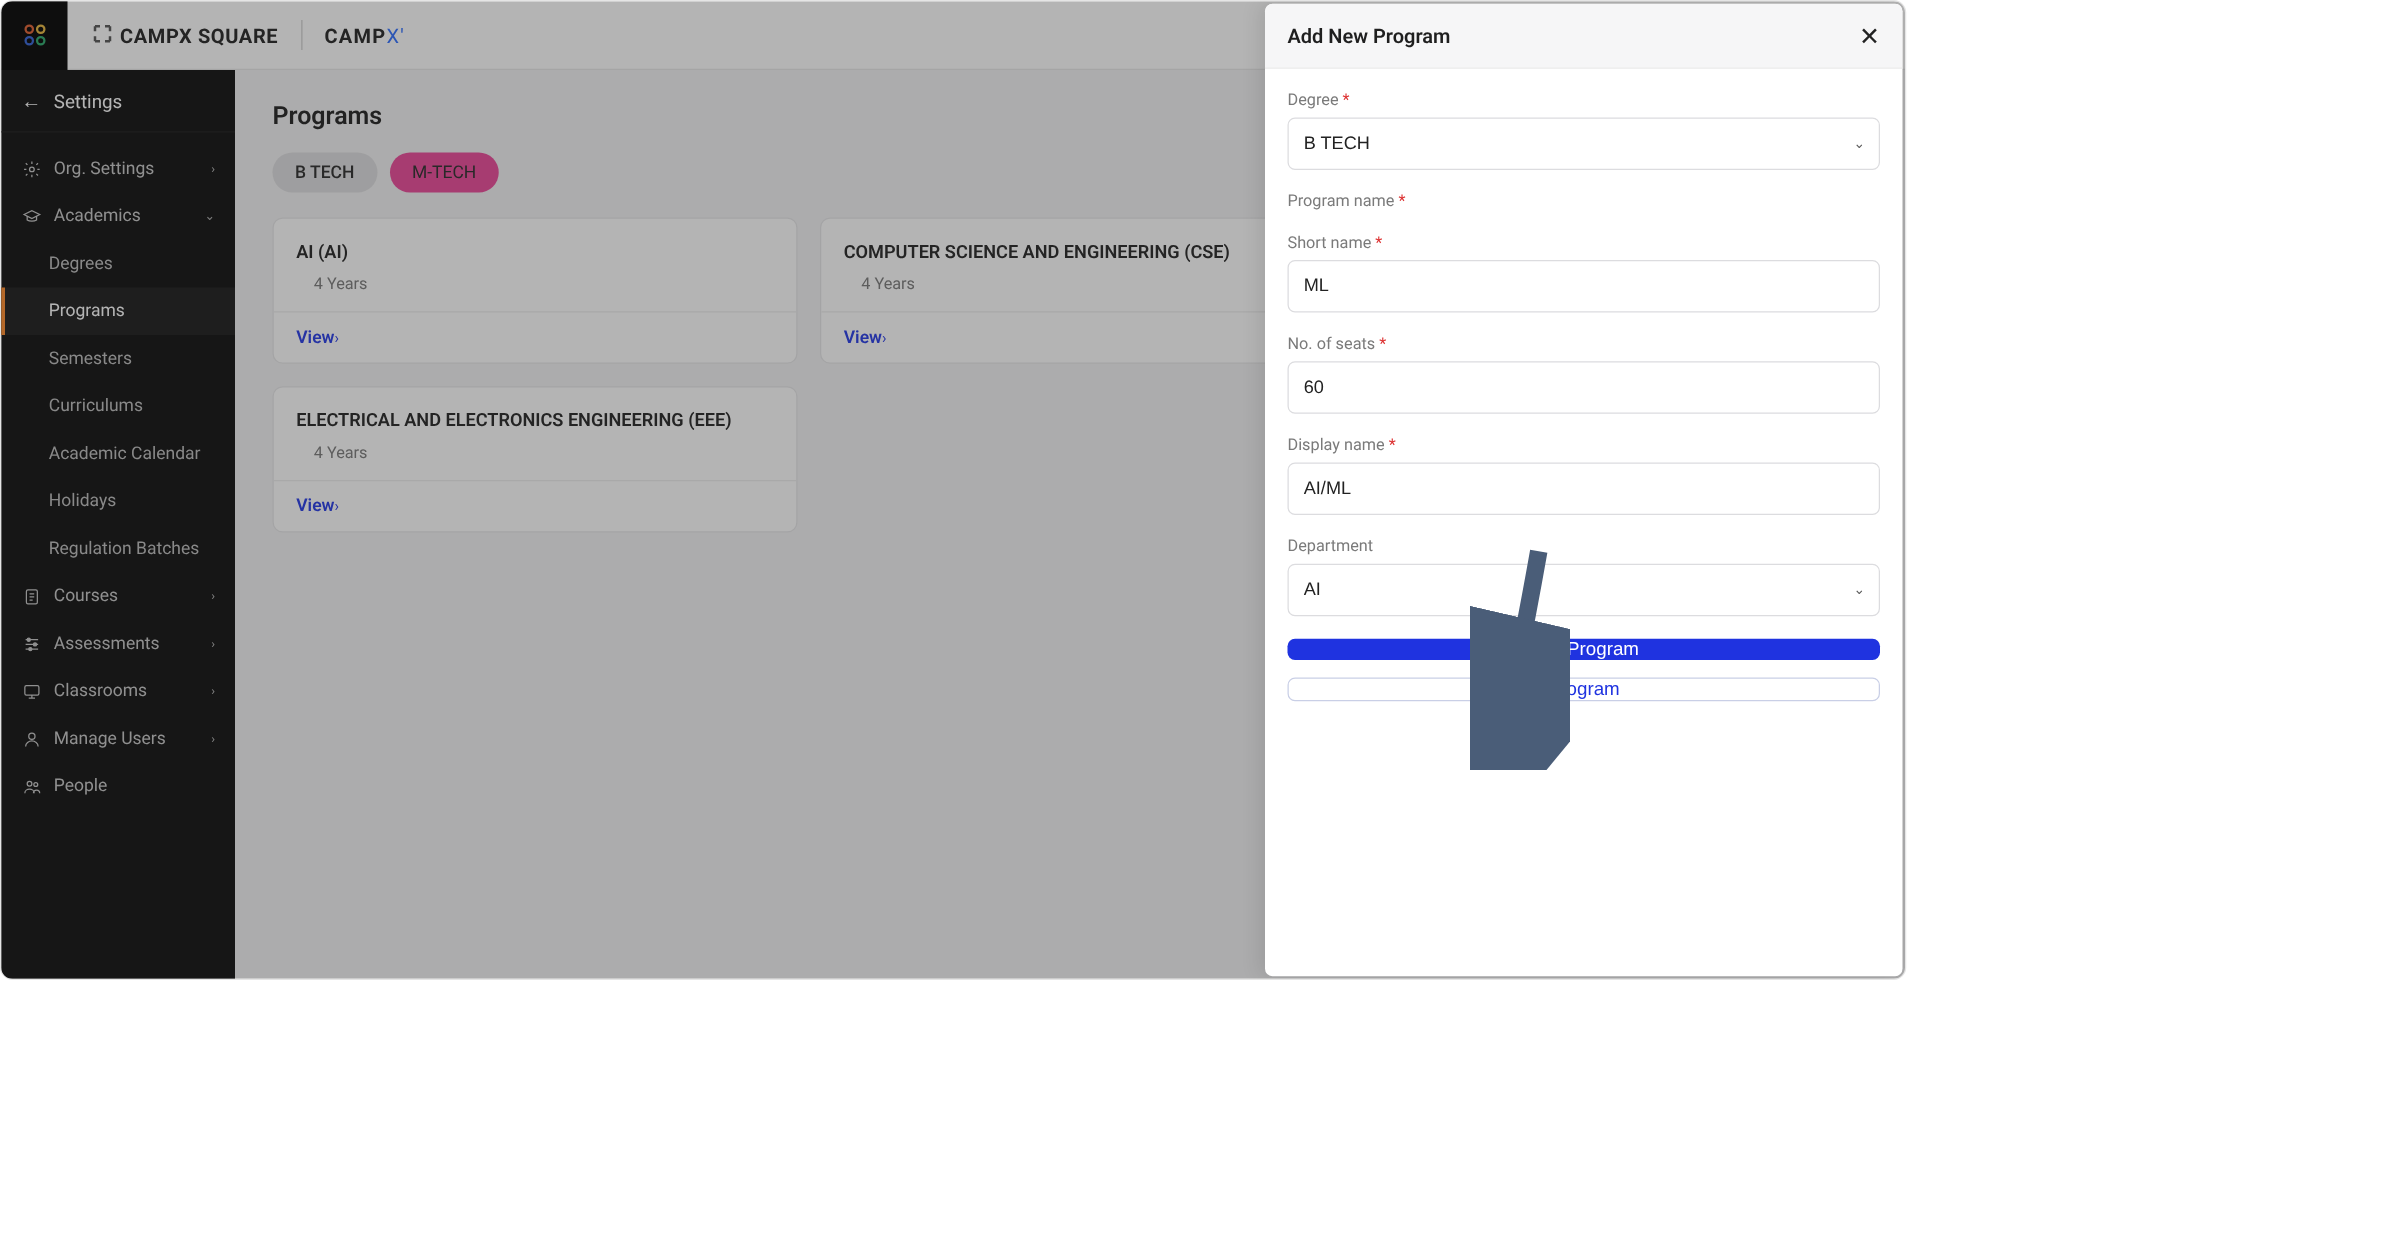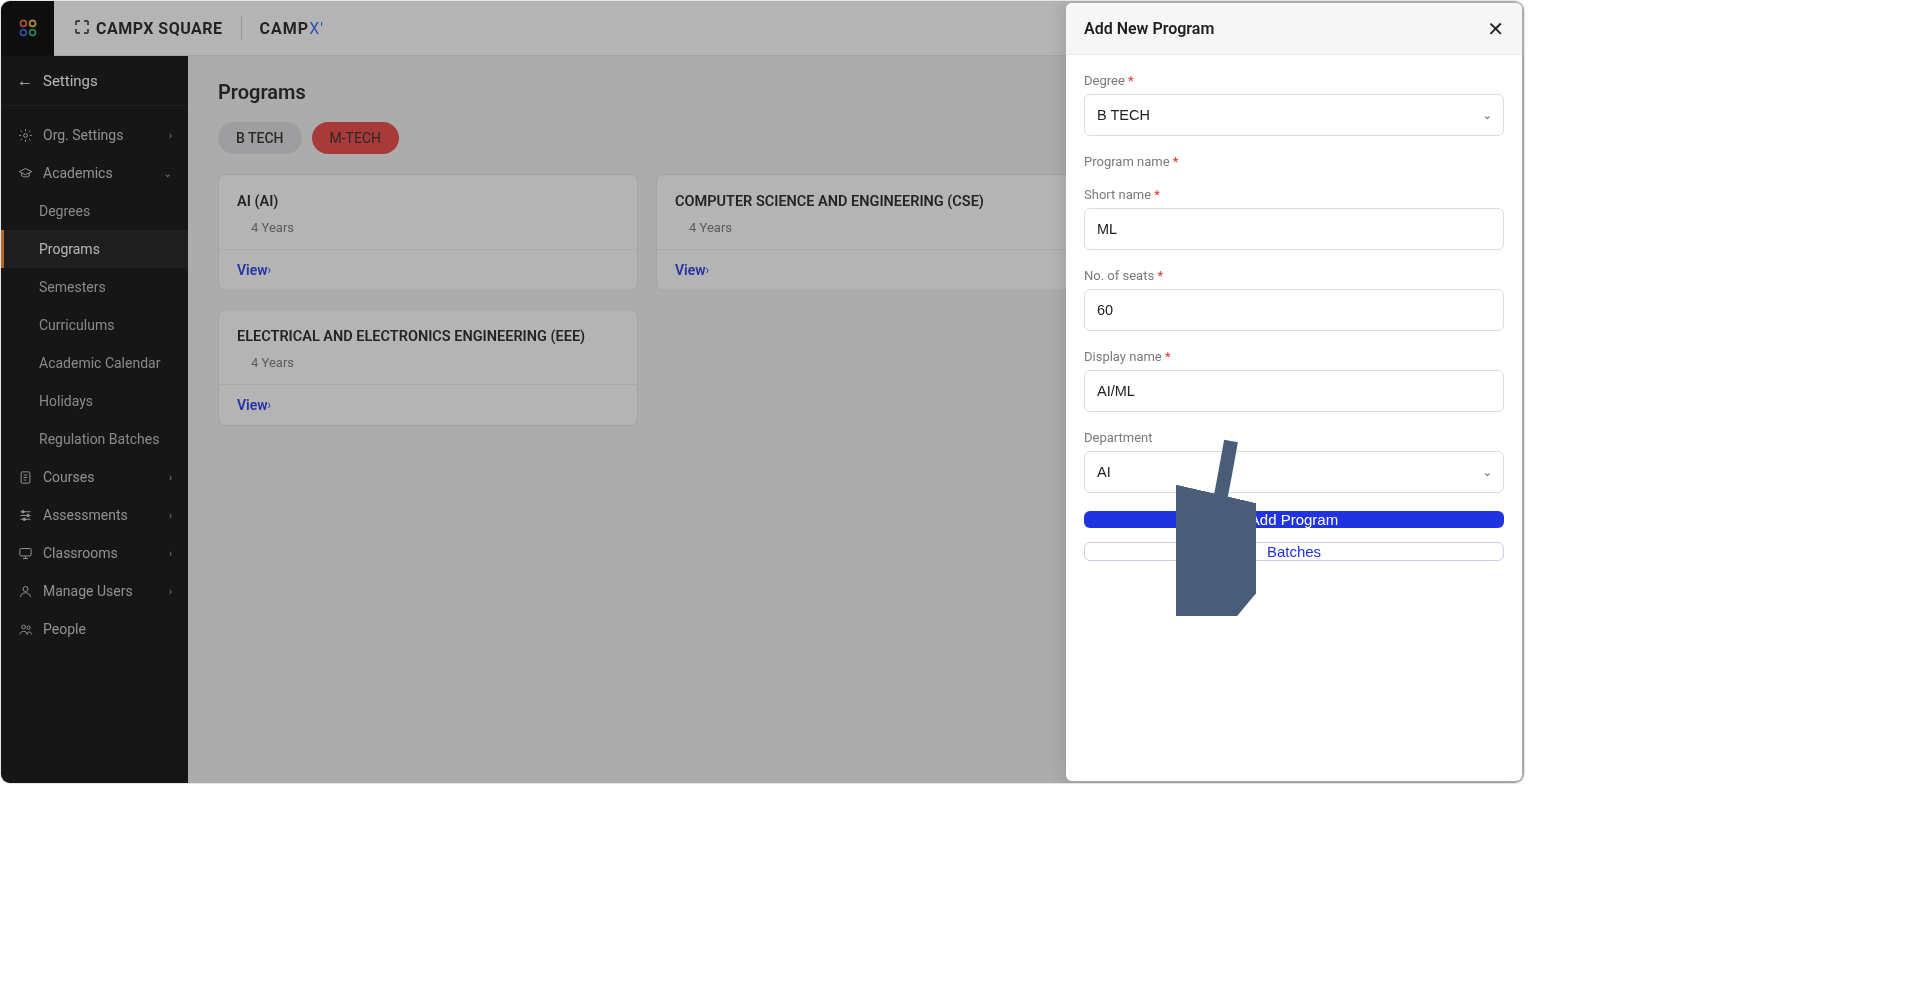--- a/index.html
+++ b/index.html
@@ -103,21 +103,21 @@
     flex:1;
     background:#f3f3f4;
     padding: 24px 30px;
     overflow:auto;
   }
   .page-title { font-size: 20px; font-weight:600; color:#1f1f1f; margin-bottom: 18px;}
   .tabs { display:flex; gap:10px; margin-bottom: 20px;}
   .tab {
     padding: 8px 18px;
     border-radius: 18px;
-    background:#ef4444;
+    background:#ec4899;
     color:#2a2a2a;
     font-size: 14px;
     cursor:pointer;
   }
   .tab.active { background:#dedee0; font-weight:500; }
   .cards-grid {
     display:grid;
     grid-template-columns: repeat(3, 420px);
     gap: 18px;
   }
@@ -141,21 +141,21 @@
   
   .dim {
     position:absolute;
     inset:0;
     background: rgba(40,40,40,0.35);
   }
   
   .drawer {
     position:absolute;
     top:2px; right:2px; bottom:2px;
-    width: 456px;
+    width: 510px;
     background:#fff;
     border-radius:6px;
     box-shadow: -4px 0 16px rgba(0,0,0,0.1);
     display:flex;
     flex-direction:column;
     overflow:hidden;
   }
   .drawer-head {
     height:52px;
     background:#f6f6f7;
@@ -433,21 +433,21 @@
       <div class="field">
         <label class="field-label"><span>Department</span></label>
         <div class="select-wrap">
           <input class="control" readonly="" value="AI" style="">
           <span class="chevd">⌄</span>
         </div>
       </div>
 
       <div class="btn-row">
         <button class="btn btn-primary">Add Program</button>
-        <button class="btn btn-outline">Batches</button>
+        <button class="btn btn-outline">Program</button>
       </div>
 
     </div>
   </div>
 
   <div class="arrow-annot">
     <svg width="80" height="180" viewBox="0 0 80 180">
       <defs>
         <marker id="ahead" markerWidth="14" markerHeight="14" refX="7" refY="7" orient="auto">
           <path d="M0,0 L14,7 L0,14 Z" fill="#4a5d78"></path>

